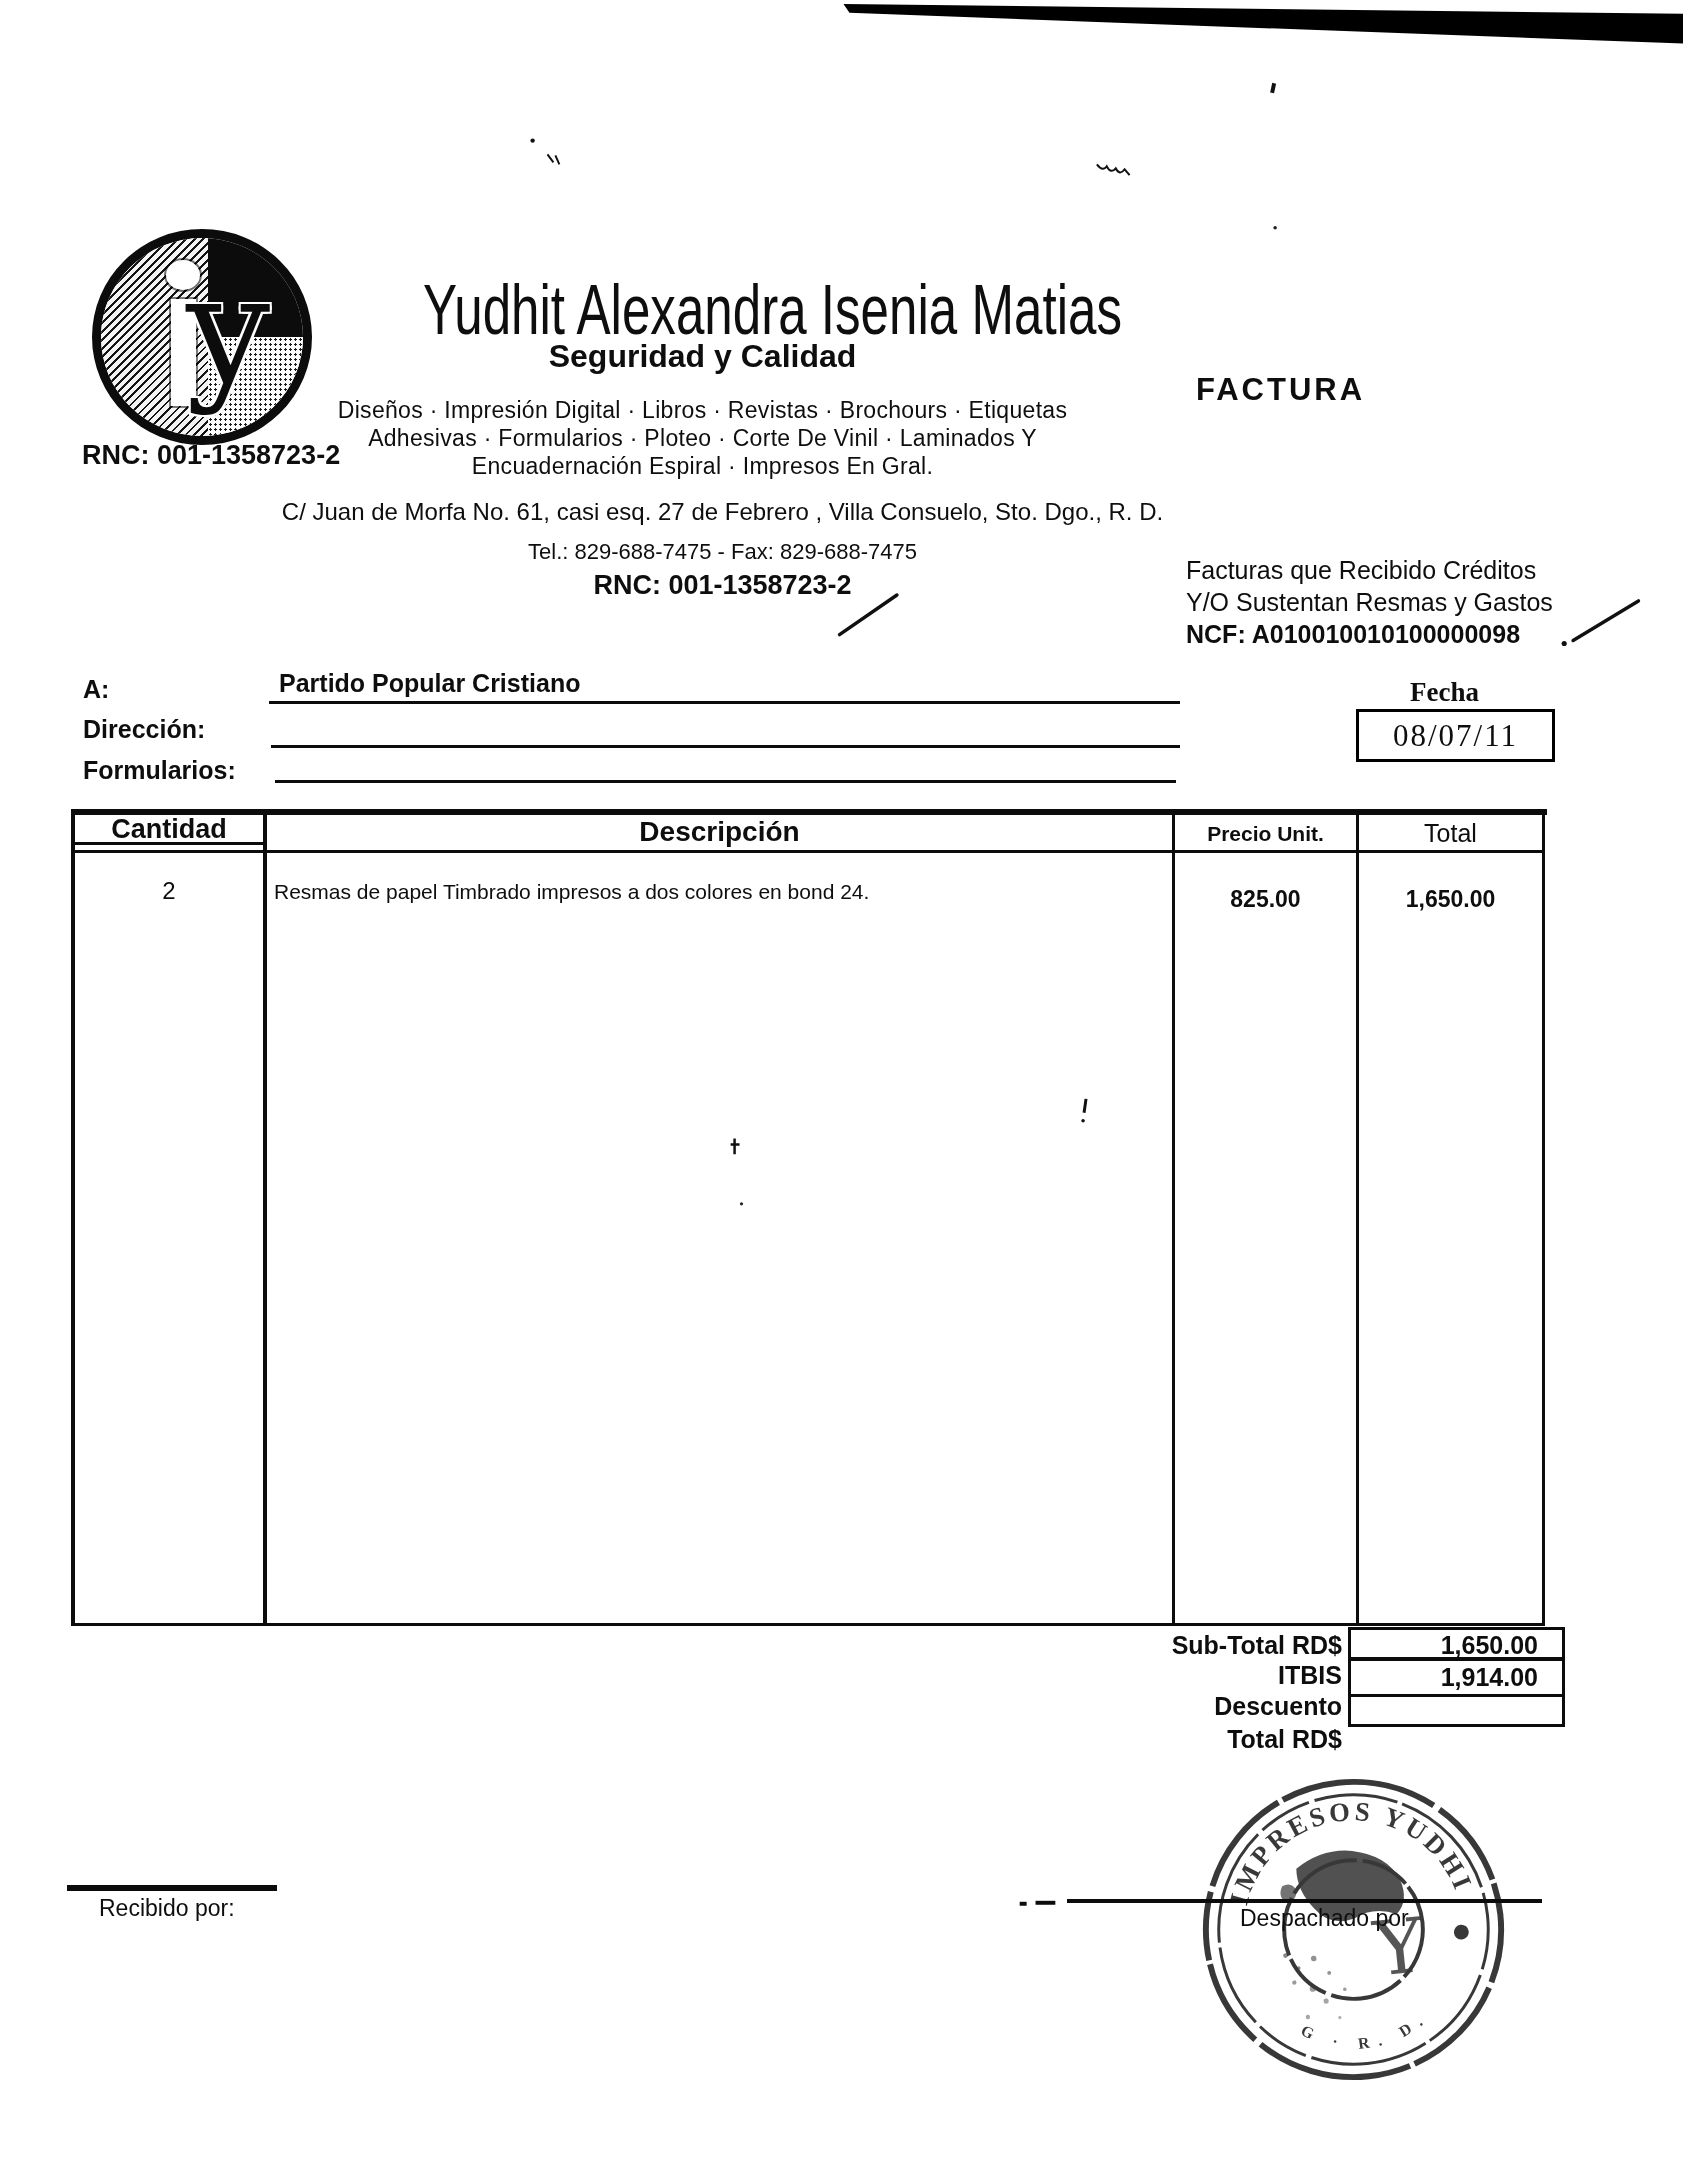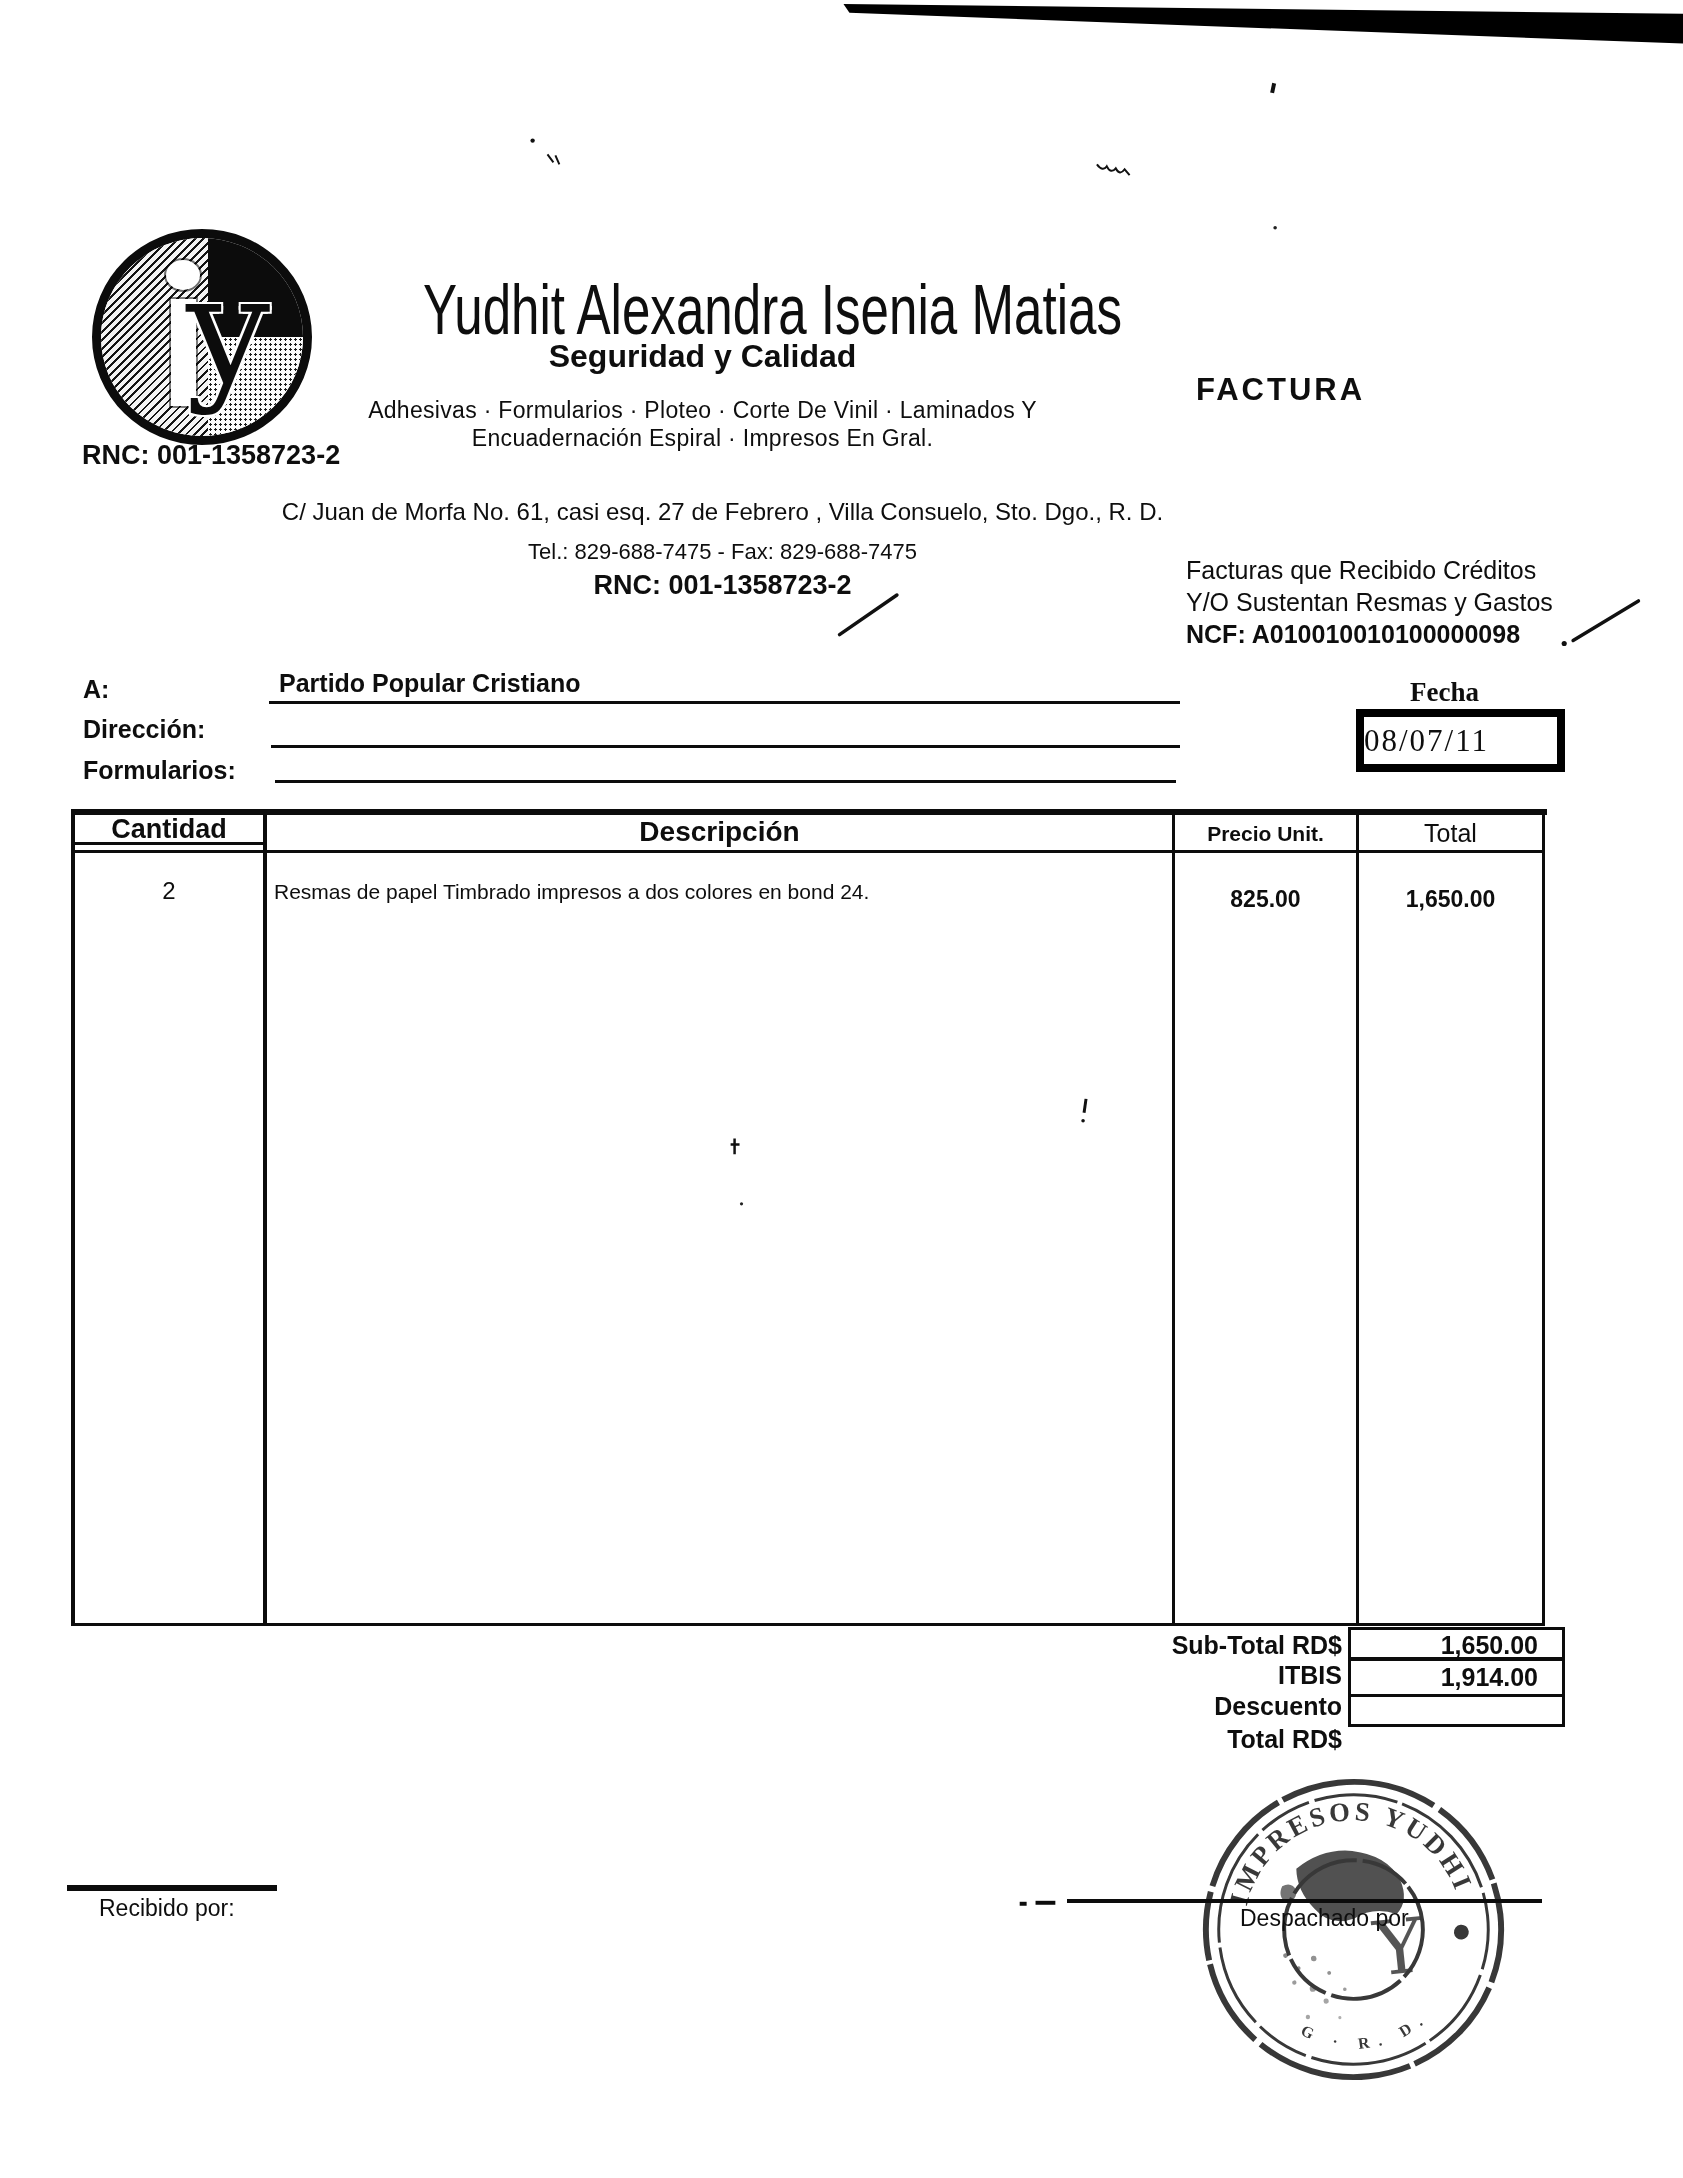--- a/index.html
+++ b/index.html
@@ -38,22 +38,22 @@
         box-shadow:0 0 0 2px rgba(0,0,0,.5);}
   .logo .ychar{position:absolute;left:85px;top:18px;font-family:"DejaVu Serif",serif;
         font-size:149px;line-height:149px;font-weight:400;color:#0c0c0c;
         text-shadow:2px 2px 0 #fff,-2px -2px 0 #fff,2px -2px 0 #fff,-2px 2px 0 #fff;}
   .logo-rnc{left:82px;top:440px;font-size:27px;font-weight:700;white-space:nowrap;}
 
   
   .lbl{font-size:25px;font-weight:700;}
   .fieldline{background:#0c0c0c;height:3px;}
   .fecha-label{left:1410px;top:677px;font-size:27px;font-weight:700;font-family:"Liberation Serif",serif;}
-  .fecha-box{left:1356px;top:709px;width:193px;height:47px;border:8px solid #000000;
-             display:flex;align-items:center;}
+  .fecha-box{left:1356px;top:709px;width:193px;height:47px;border:3px solid #000000;
+             display:flex;align-items:center;justify-content:center;}
   .fecha-value{font-family:"Liberation Serif",serif;font-size:31px;letter-spacing:2px;}
 
   
   .tbl-border{background:#0c0c0c;}
   .th{font-weight:700;}
   .amount{font-weight:700;font-size:23px;}
 
   
   .tot-label{font-size:25px;font-weight:700;text-align:right;}
   .tot-box{border:3px solid #0c0c0c;display:flex;align-items:center;justify-content:flex-end;
@@ -103,20 +103,21 @@
     <div class="istem"></div>
     <div class="ychar">y</div>
   </div>
   <div class="abs logo-rnc">RNC: 001-1358723-2</div>
 
   <div class="abs company-name">
     <span>Yudhit Alexandra Isenia Matias</span>
   </div>
   <div class="abs tagline">Seguridad y Calidad</div>
   <div class="abs services">
+    <div>Diseños · Impresión Digital · Libros · Revistas · Brochours · Etiquetas</div>
     <div>Adhesivas · Formularios · Ploteo · Corte De Vinil · Laminados Y</div>
     <div>Encuadernación Espiral · Impresos En Gral.</div>
   </div>
   <div class="abs addr">C/ Juan de Morfa No. 61, casi esq. 27 de Febrero , Villa Consuelo, Sto. Dgo., R. D.</div>
   <div class="abs phone">Tel.: 829-688-7475 - Fax: 829-688-7475</div>
   <div class="abs rnc-center">RNC: 001-1358723-2</div>
 
   <div class="abs factura">FACTURA</div>
   <div class="abs fiscal">
     <div>Facturas que Recibido Créditos</div>

